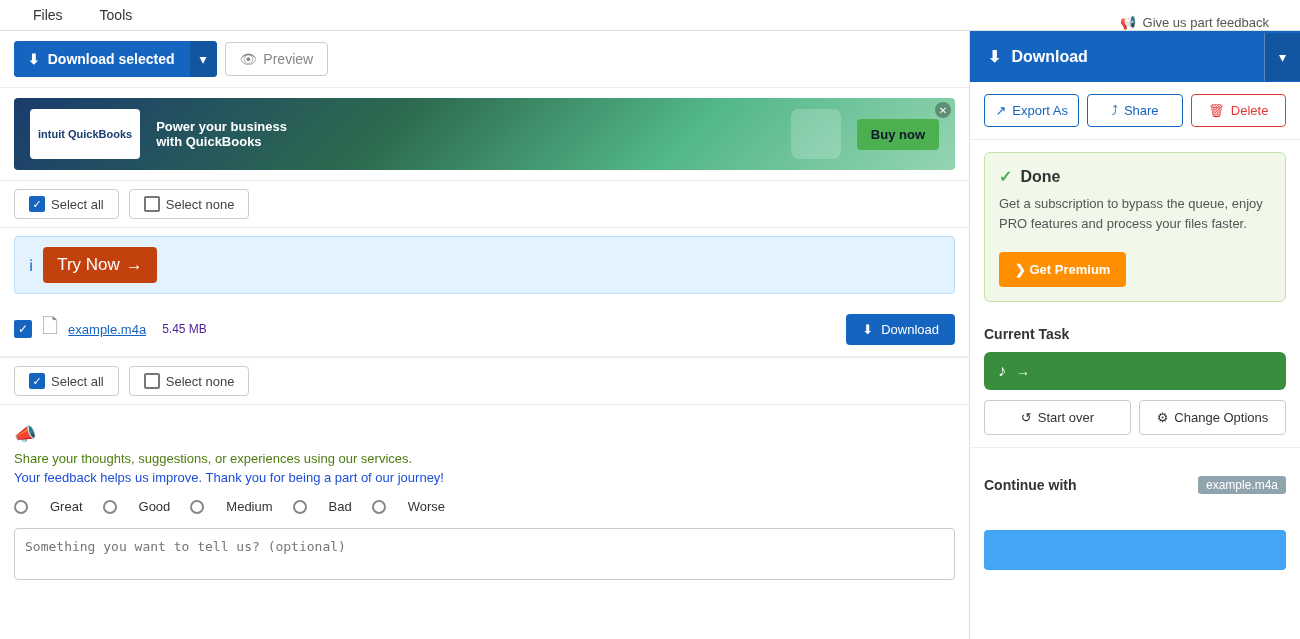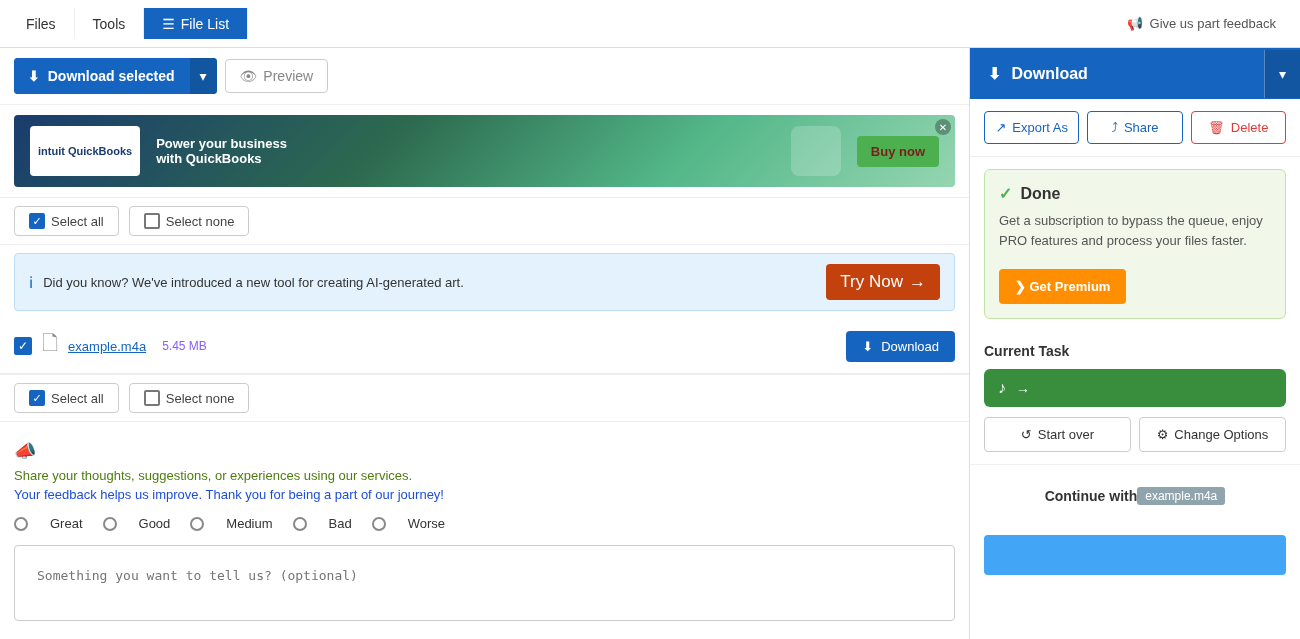--- a/index.html
+++ b/index.html
@@ -1,19 +1,19 @@
 <!DOCTYPE html>
 <html><head>
   <meta charset="utf-8">
   <style>
     * { box-sizing: border-box; margin: 0; padding: 0; }
     body { font-family: Arial, sans-serif; font-size: 14px; background: #f5f5f5; color: #333; display: flex; flex-direction: column; height: 639px; overflow: hidden; }
 
     
-    .top-nav { display: flex; align-items: center; background: #fff; border-bottom: 1px solid #ddd; height: 48px; padding: 8px; flex-shrink: 0; }
+    .top-nav { display: flex; align-items: flex-start; background: #fff; border-bottom: 1px solid #ddd; height: 31px; padding: 15px; flex-shrink: 0; }
     .nav-item { padding: 0 18px; height: 100%; display: flex; align-items: center; cursor: pointer; color: #333; font-size: 14px; border-right: 1px solid #eee; }
     .nav-item.active { background: #1565c0; color: #fff; }
     .nav-feedback { margin-left: auto; display: flex; align-items: center; gap: 6px; padding: 0 16px; font-size: 13px; color: #555; }
 
     
     .main-layout { display: flex; flex: 1; overflow: hidden; }
 
     
     .left-panel { flex: 1; background: #fff; border-right: 1px solid #ddd; overflow-y: auto; display: flex; flex-direction: column; }
 
@@ -23,54 +23,54 @@
     .btn-download-main { padding: 10px 14px; display: flex; align-items: center; gap: 8px; background: #1565c0; border: none; color: #fff; cursor: pointer; font-size: 14px; font-weight: bold; }
     .btn-download-arrow { padding: 10px 10px; background: #1255a0; border: none; color: #fff; cursor: pointer; font-size: 14px; border-left: 1px solid #1565c0; }
     .btn-preview { display: flex; align-items: center; gap: 6px; padding: 8px 14px; background: #fff; border: 1px solid #ccc; border-radius: 4px; cursor: pointer; font-size: 14px; color: #888; }
 
     
     .ad-banner { background: #e8f5e9; margin: 10px 14px; border-radius: 4px; overflow: hidden; height: 72px; display: flex; align-items: center; justify-content: center; position: relative; flex-shrink: 0; }
     .ad-inner { background: linear-gradient(135deg, #1a3c6e 0%, #2d6a4f 40%, #52b788 70%, #95d5b2 100%); width: 100%; height: 100%; display: flex; align-items: center; padding: 10px 16px; gap: 16px; }
     .ad-logo { background: #fff; border-radius: 4px; padding: 19px 8px; font-size: 11px; font-weight: bold; color: #1a3c6e; white-space: nowrap; }
     .ad-text { color: #fff; font-size: 13px; font-weight: bold; flex: 1; }
     .ad-phone { width: 50px; height: 50px; background: rgba(255,255,255,0.2); border-radius: 8px; }
-    .ad-btn { background: #4caf50; color: #7f1d1d; border: none; border-radius: 4px; padding: 8px 14px; cursor: pointer; font-size: 13px; font-weight: bold; white-space: nowrap; }
+    .ad-btn { background: #4caf50; color: #0f172a; border: none; border-radius: 4px; padding: 8px 14px; cursor: pointer; font-size: 13px; font-weight: bold; white-space: nowrap; }
     .ad-close { position: absolute; top: 4px; right: 4px; background: rgba(0,0,0,0.3); color: #fff; border: none; border-radius: 50%; width: 16px; height: 16px; cursor: pointer; font-size: 10px; display: flex; align-items: center; justify-content: center; }
 
     
     .select-bar { display: flex; align-items: center; gap: 10px; padding: 8px 14px; border-bottom: 1px solid #eee; border-top: 1px solid #eee; flex-shrink: 0; }
     .btn-select { display: flex; align-items: center; gap: 6px; padding: 6px 14px; background: #fff; border: 1px solid #ccc; border-radius: 4px; cursor: pointer; font-size: 13px; color: #444; }
     .checkbox-icon { width: 16px; height: 16px; border: 2px solid #1565c0; background: #1565c0; display: inline-flex; align-items: center; justify-content: center; border-radius: 2px; color: #fff; font-size: 11px; }
     .checkbox-empty { width: 16px; height: 16px; border: 2px solid #777; background: #fff; display: inline-flex; align-items: center; justify-content: center; border-radius: 2px; }
 
     
     .info-bar { background: #e3f2fd; border: 1px solid #bbdefb; margin: 8px 14px; border-radius: 4px; padding: 10px 14px; display: flex; align-items: center; gap: 10px; flex-shrink: 0; }
     .info-icon { color: #1565c0; font-size: 16px; flex-shrink: 0; }
     .info-text { flex: 1; font-size: 13px; color: #333; }
     .btn-try-now { background: #c2410c; color: #fff; border: none; border-radius: 4px; padding: 8px 14px; cursor: pointer; font-size: 17px; display: flex; align-items: center; gap: 6px; white-space: nowrap; }
 
     
     .file-row { display: flex; align-items: center; gap: 10px; padding: 10px 14px; border-bottom: 1px solid #eee; flex-shrink: 0; }
     .file-checkbox { width: 18px; height: 18px; border: 2px solid #1565c0; background: #1565c0; display: inline-flex; align-items: center; justify-content: center; border-radius: 2px; color: #fff; font-size: 12px; flex-shrink: 0; }
     .file-icon { color: #888; font-size: 20px; flex-shrink: 0; }
     .file-name { color: #1565c0; font-size: 13px; cursor: pointer; text-decoration: underline; }
-    .file-size { color: #8b5cf6; font-size: 12px; margin-left: 6px; }
+    .file-size { color: #4c1d95; font-size: 12px; margin-left: 6px; }
     .file-spacer { flex: 1; }
     .btn-file-download { display: flex; align-items: center; gap: 8px; background: #1565c0; color: #fff; border: none; border-radius: 4px; padding: 8px 16px; cursor: pointer; font-size: 13px; }
 
     
     .feedback-section { padding: 18px 14px; flex: 1; }
     .feedback-title { font-size: 18px; font-weight: bold; display: flex; align-items: center; gap: 8px; margin-bottom: 6px; }
     .feedback-subtitle { font-size: 13px; color: #4d7c0f; margin-bottom: 4px; }
     .feedback-subtitle2 { font-size: 13px; color: #1d4ed8; margin-bottom: 14px; }
     .rating-label { font-size: 13px; font-weight: bold; margin-bottom: 10px; }
     .radio-group { display: flex; gap: 20px; margin-bottom: 14px; }
     .radio-item { display: flex; align-items: center; gap: 22px; font-size: 13px; cursor: pointer; }
     .radio-circle { width: 14px; height: 14px; border: 2px solid #888; border-radius: 50%; background: #fff; }
-    .textarea-box { border: 1px solid #ccc; border-radius: 4px; padding: 22px; width: 100%; min-height: 50px; font-size: 13px; color: #aaa; background: #fff; resize: none; }
+    .textarea-box { border: 1px solid #ccc; border-radius: 4px; padding: 10px; width: 100%; min-height: 50px; font-size: 13px; color: #aaa; background: #fff; resize: none; }
 
     
     .right-panel { width: 330px; background: #fff; display: flex; flex-direction: column; overflow-y: auto; flex-shrink: 0; }
     .right-top { background: #1565c0; color: #fff; padding: 0; display: flex; align-items: center; flex-shrink: 0; }
     .right-download-btn { flex: 1; display: flex; align-items: center; gap: 10px; padding: 16px 18px; background: #1565c0; border: none; color: #fff; cursor: pointer; font-size: 16px; font-weight: bold; }
     .right-download-arrow { padding: 16px 14px; background: #1255a0; border: none; color: #fff; cursor: pointer; font-size: 14px; border-left: 1px solid rgba(255,255,255,0.3); }
 
     .right-actions { display: flex; gap: 8px; padding: 12px 14px; border-bottom: 1px solid #eee; flex-shrink: 0; }
     .btn-export { flex: 1; display: flex; align-items: center; justify-content: center; gap: 6px; padding: 8px; border: 1px solid #1565c0; border-radius: 4px; color: #1565c0; background: #fff; cursor: pointer; font-size: 13px; }
     .btn-share { flex: 1; display: flex; align-items: center; justify-content: center; gap: 6px; padding: 8px; border: 1px solid #1565c0; border-radius: 4px; color: #1565c0; background: #fff; cursor: pointer; font-size: 13px; }
@@ -88,21 +88,21 @@
     .current-task-title { font-size: 14px; font-weight: bold; margin-bottom: 10px; color: #333; }
     .task-item { display: flex; align-items: center; gap: 10px; padding: 10px 14px; background: #388e3c; border-radius: 6px; color: #fff; font-size: 13px; margin-bottom: 10px; }
     .task-icon { font-size: 16px; }
     .task-label { flex: 1; }
     .task-arrow { font-size: 14px; }
     .task-actions { display: flex; gap: 8px; }
     .btn-start-over { flex: 1; display: flex; align-items: center; justify-content: center; gap: 6px; padding: 9px; border: 1px solid #ccc; border-radius: 4px; background: #fff; cursor: pointer; font-size: 13px; color: #333; }
     .btn-change-options { flex: 1; display: flex; align-items: center; justify-content: center; gap: 6px; padding: 9px; border: 1px solid #ccc; border-radius: 4px; background: #fff; cursor: pointer; font-size: 13px; color: #333; }
 
     
-    .continue-with { padding: 22px 14px; border-top: 1px solid #eee; flex-shrink: 0; display: flex; align-items: center; justify-content: center; }
+    .continue-with { padding: 28px 14px; border-top: 1px solid #eee; flex-shrink: 0; display: flex; align-items: center; justify-content: space-between; }
     .continue-label { font-size: 14px; font-weight: bold; color: #333; }
     .continue-file { font-size: 12px; color: #fff; background: #90a4ae; border-radius: 3px; padding: 2px 8px; }
 
     
     ::-webkit-scrollbar { width: 6px; }
     ::-webkit-scrollbar-thumb { background: #ccc; border-radius: 3px; }
   </style>
 </head>
 <body>
 
@@ -157,21 +157,20 @@
         <span>Select all</span>
       </button>
       <button class="btn-select">
         <span class="checkbox-empty"></span>
         <span>Select none</span>
       </button>
     </div>
 
     <div class="info-bar">
       <span class="info-icon">ℹ</span>
-      <span class="info-text">Did you know? We've introduced a new tool for creating AI-generated art.</span>
       <button class="btn-try-now">
         <span>Try Now</span>
         <span>→</span>
       </button>
     </div>
 
     <div class="file-row">
       <span class="file-checkbox">✓</span>
       <span class="file-icon">🗋</span>
       <span class="file-name">example.m4a</span>

